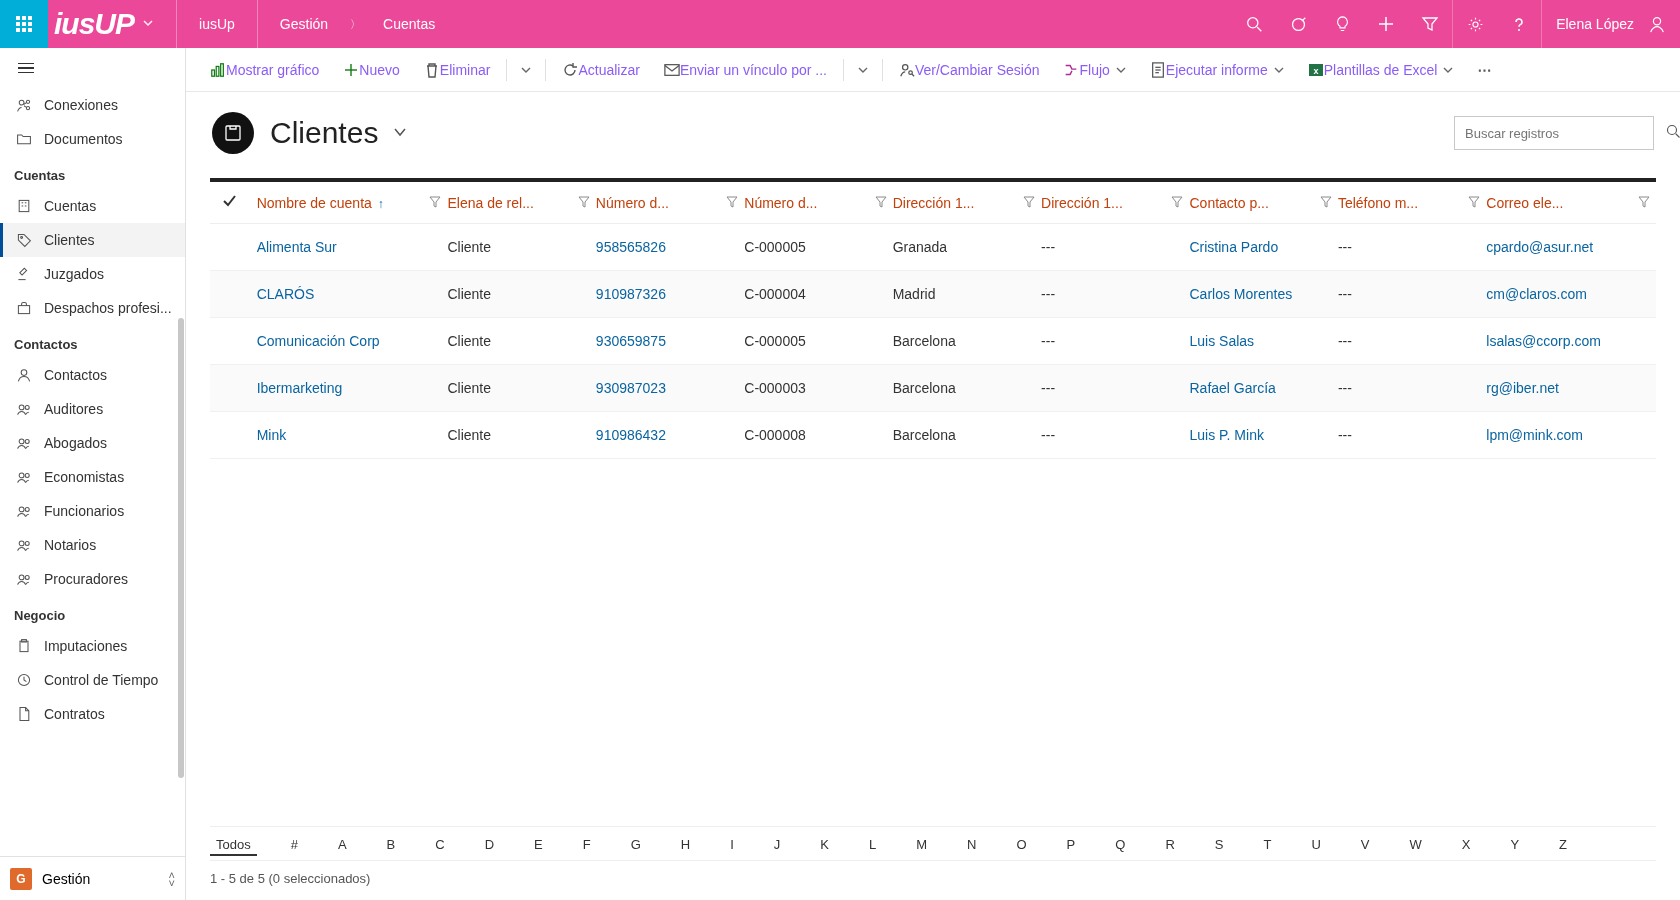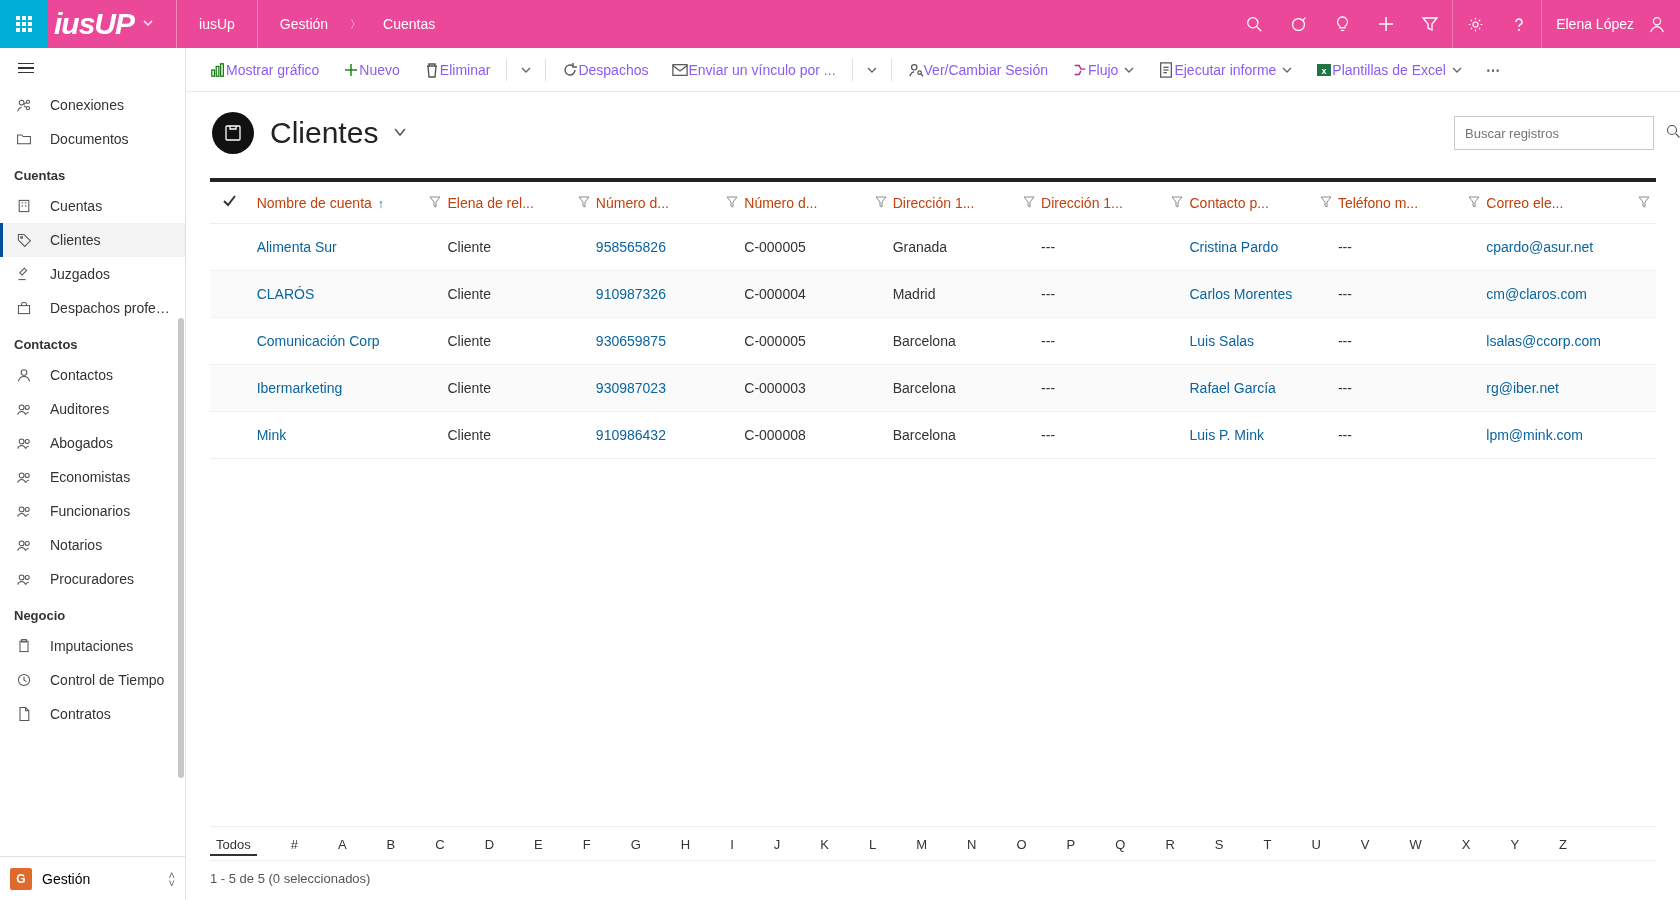--- a/index.html
+++ b/index.html
@@ -23,21 +23,21 @@
 .topbar-divider { width: 1px; height: 48px; background: rgba(255,255,255,.25); }
 .top-user { padding: 0 14px; display: flex; align-items: center; gap: 14px; cursor: pointer; }
 
 
 .layout { display: flex; height: calc(900px - 48px); }
 .sidebar { width: 186px; border-right: 1px solid #e1e1e1; background: #fff; overflow: hidden; position: relative; display:flex; flex-direction:column;}
 .sidebar-top { flex:1; overflow-y:auto; }
 .sb-hamburger { height: 40px; display: flex; align-items: center; padding-left: 18px; cursor: pointer; }
 .sb-hamburger .bars, .bars { display: flex; flex-direction: column; gap: 3px; }
 .bars span { width: 16px; height: 1.5px; background: #333; }
-.sb-item { height: 34px; display: flex; align-items: center; padding: 0 12px 0 16px; gap: 18px; color: #333; cursor: pointer; position: relative; font-size:14px; white-space: nowrap; overflow:hidden; text-overflow: ellipsis;}
+.sb-item { height: 34px; display: flex; align-items: center; padding: 0 12px 0 16px; gap: 12px; color: #333; cursor: pointer; position: relative; font-size:14px; white-space: nowrap; overflow:hidden; text-overflow: ellipsis;}
 .sb-item.active { background: #f3f3f3; }
 .sb-item.active::before { content: ""; position: absolute; left: 0; top: 0; bottom: 0; width: 3px; background: #004e9a; }
 .sb-item-label { overflow:hidden; text-overflow: ellipsis; }
 .sb-icon { width: 16px; height: 16px; display: inline-flex; align-items: center; justify-content: center; color: #555; flex-shrink:0;}
 .sb-icon svg { width: 16px; height: 16px; stroke: #555; fill: none; stroke-width: 1.3; }
 .sb-header { padding: 12px 14px 6px; font-weight: 600; font-size: 13px; color: #333; }
 .sb-footer { height: 44px; border-top: 1px solid #e1e1e1; display: flex; align-items: center; padding: 0 10px; gap: 10px; cursor: pointer; }
 .sb-footer .tile { width: 22px; height: 22px; background: #e06a2b; color: #fff; font-size: 12px; display: flex; align-items: center; justify-content: center; border-radius: 2px; font-weight:600;}
 .sb-footer .updown { margin-left: auto; color: #666; font-size: 11px; line-height: 8px; }
 .sb-scroll-track { position:absolute; right:0; top:0; width:8px; height: 100%; }
@@ -396,21 +396,21 @@
             <path d="M1 3l4 4 4-4" stroke="#666" stroke-width="1.4" fill="none"></path>
           </svg></div>
         <div class="cmd-split"></div>
         <div class="cmd-item">
           <span class="cmd-icon">
             <svg viewBox="0 0 16 16">
               <path d="M13 8a5 5 0 1 1-2-4" stroke="#555" stroke-width="1.4" fill="none"></path>
               <path d="M11 1v4h4" stroke="#555" stroke-width="1.4" fill="none"></path>
             </svg>
           </span>
-          <span>Despachos</span>
+          <span>Actualizar</span>
         </div>
         <div class="cmd-item">
           <span class="cmd-icon">
             <svg viewBox="0 0 18 14">
               <rect x="1" y="1" width="16" height="12" stroke="#555" stroke-width="1.4" fill="none"></rect>
               <path d="M1 2l8 6 8-6" stroke="#555" stroke-width="1.4" fill="none"></path>
             </svg>
           </span>
           <span>Enviar un vínculo por ...</span>
         </div>

